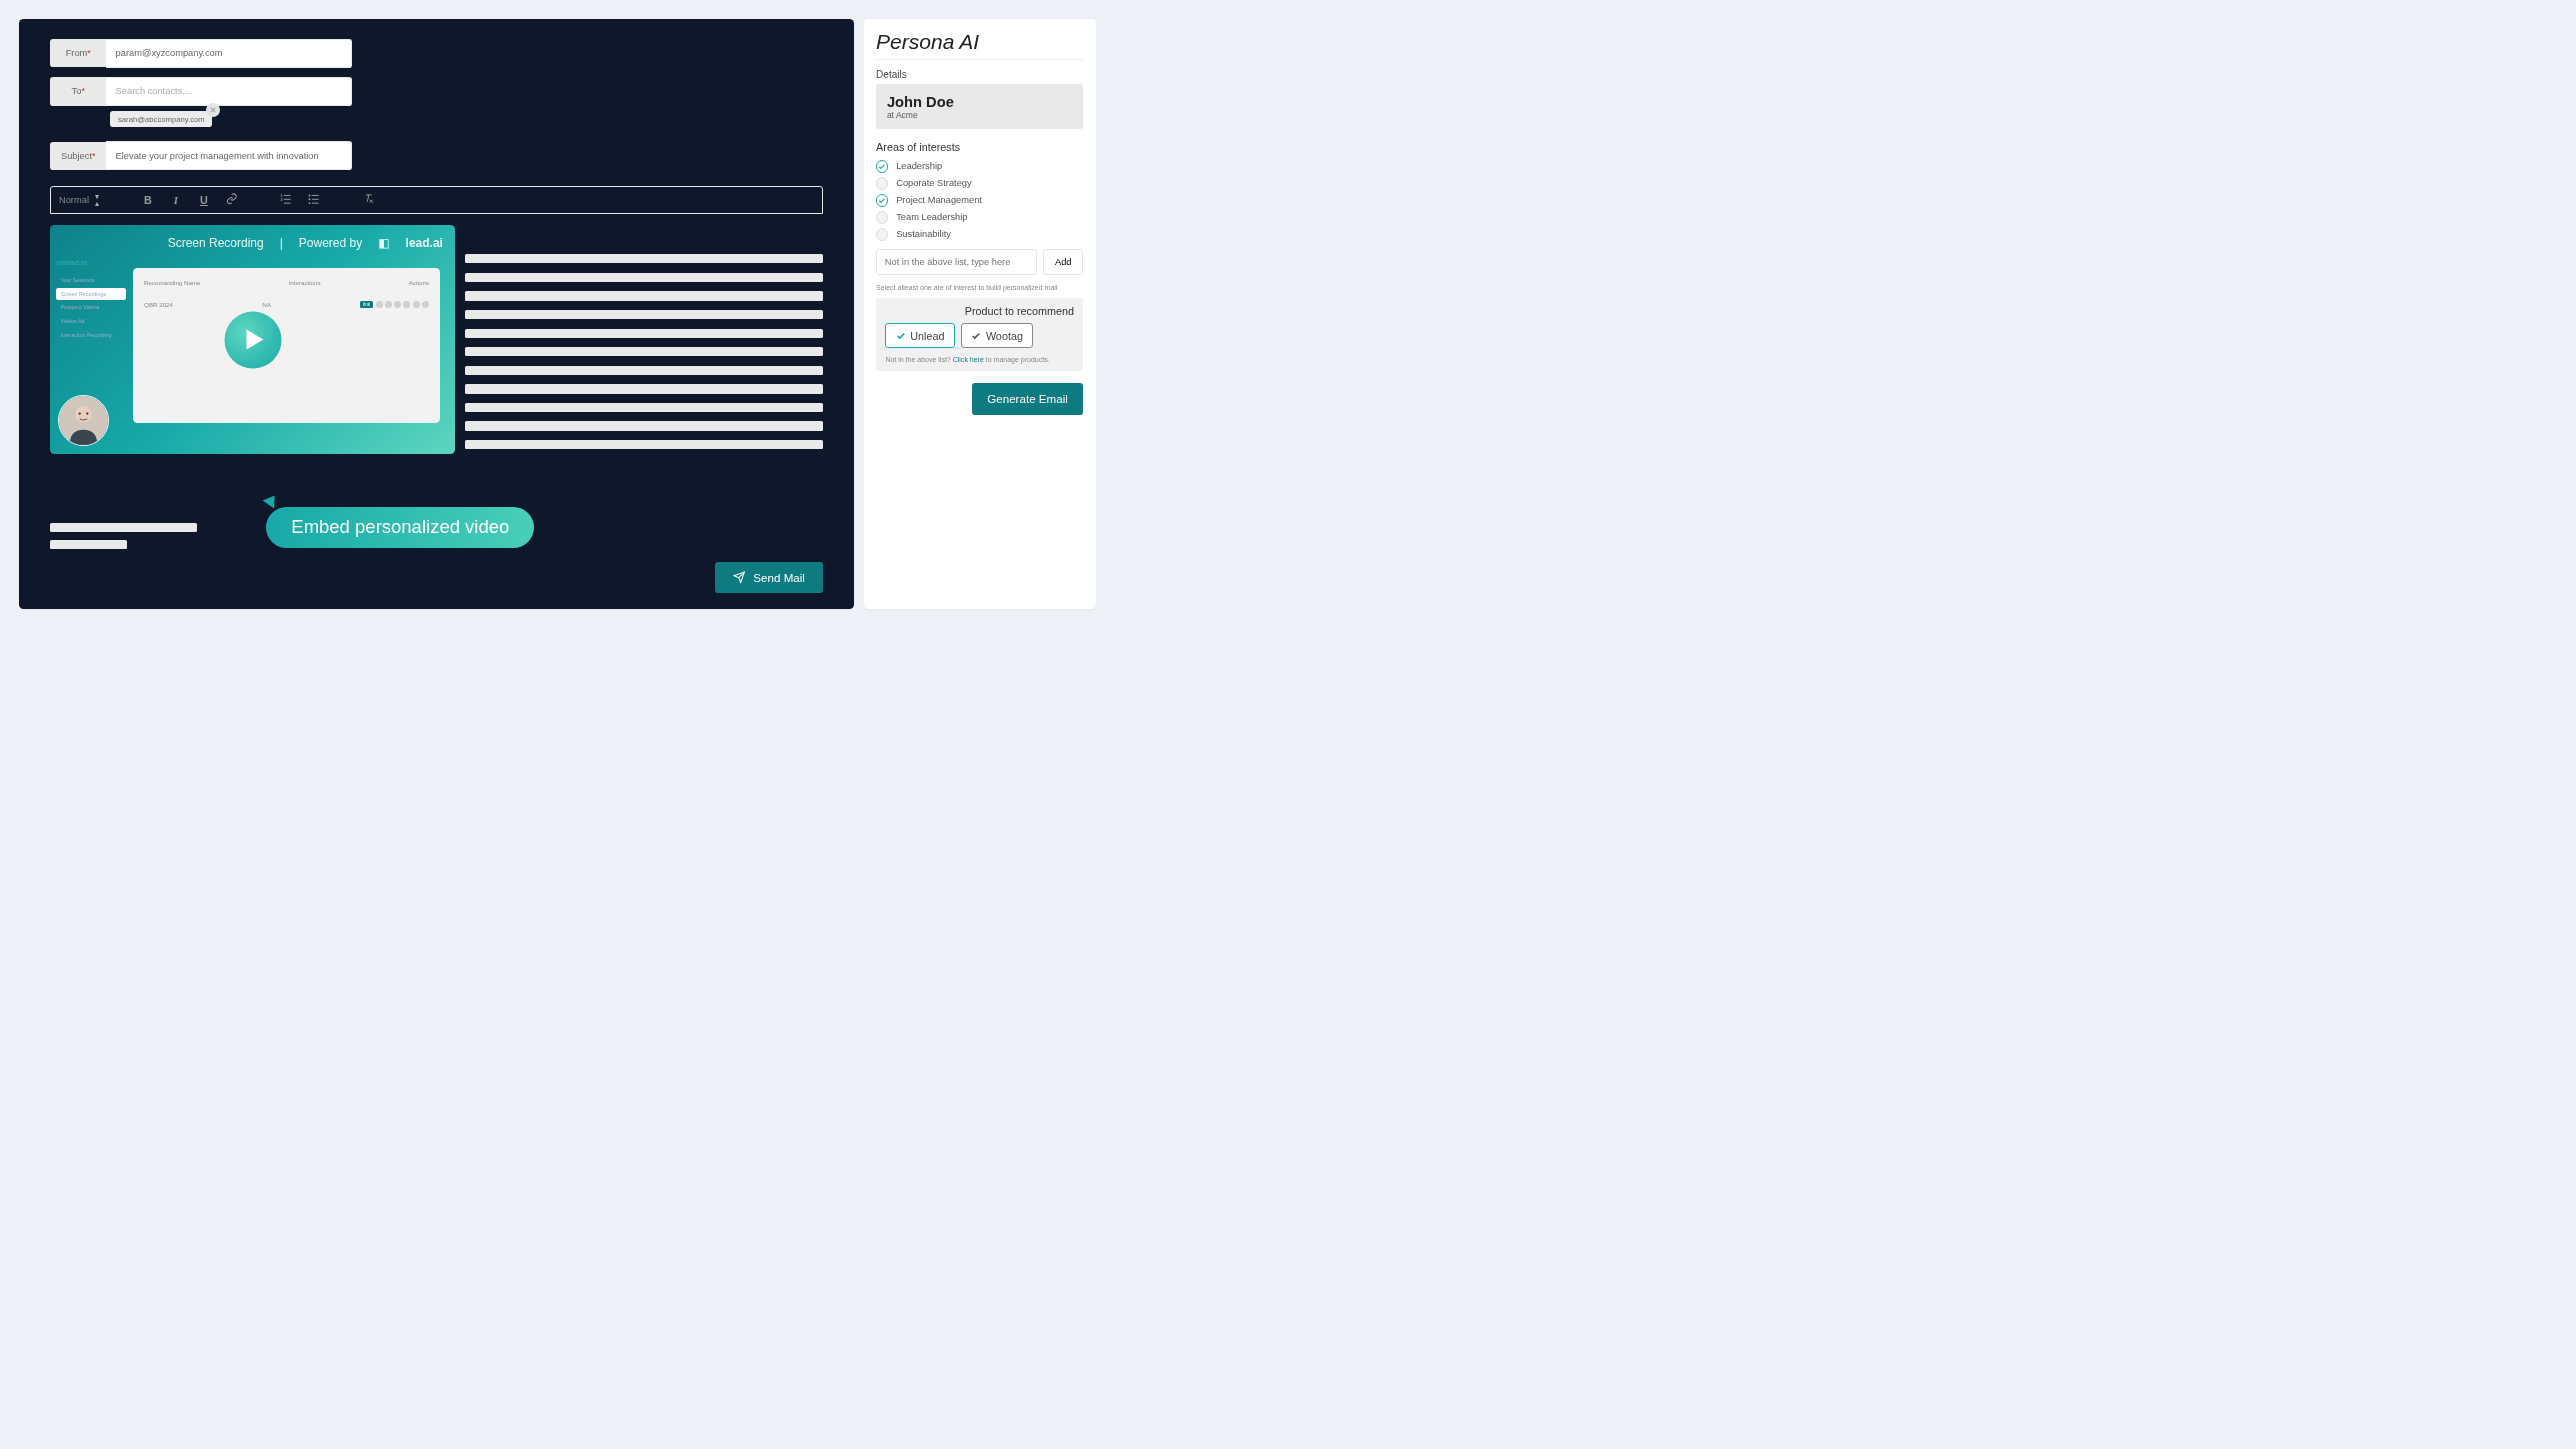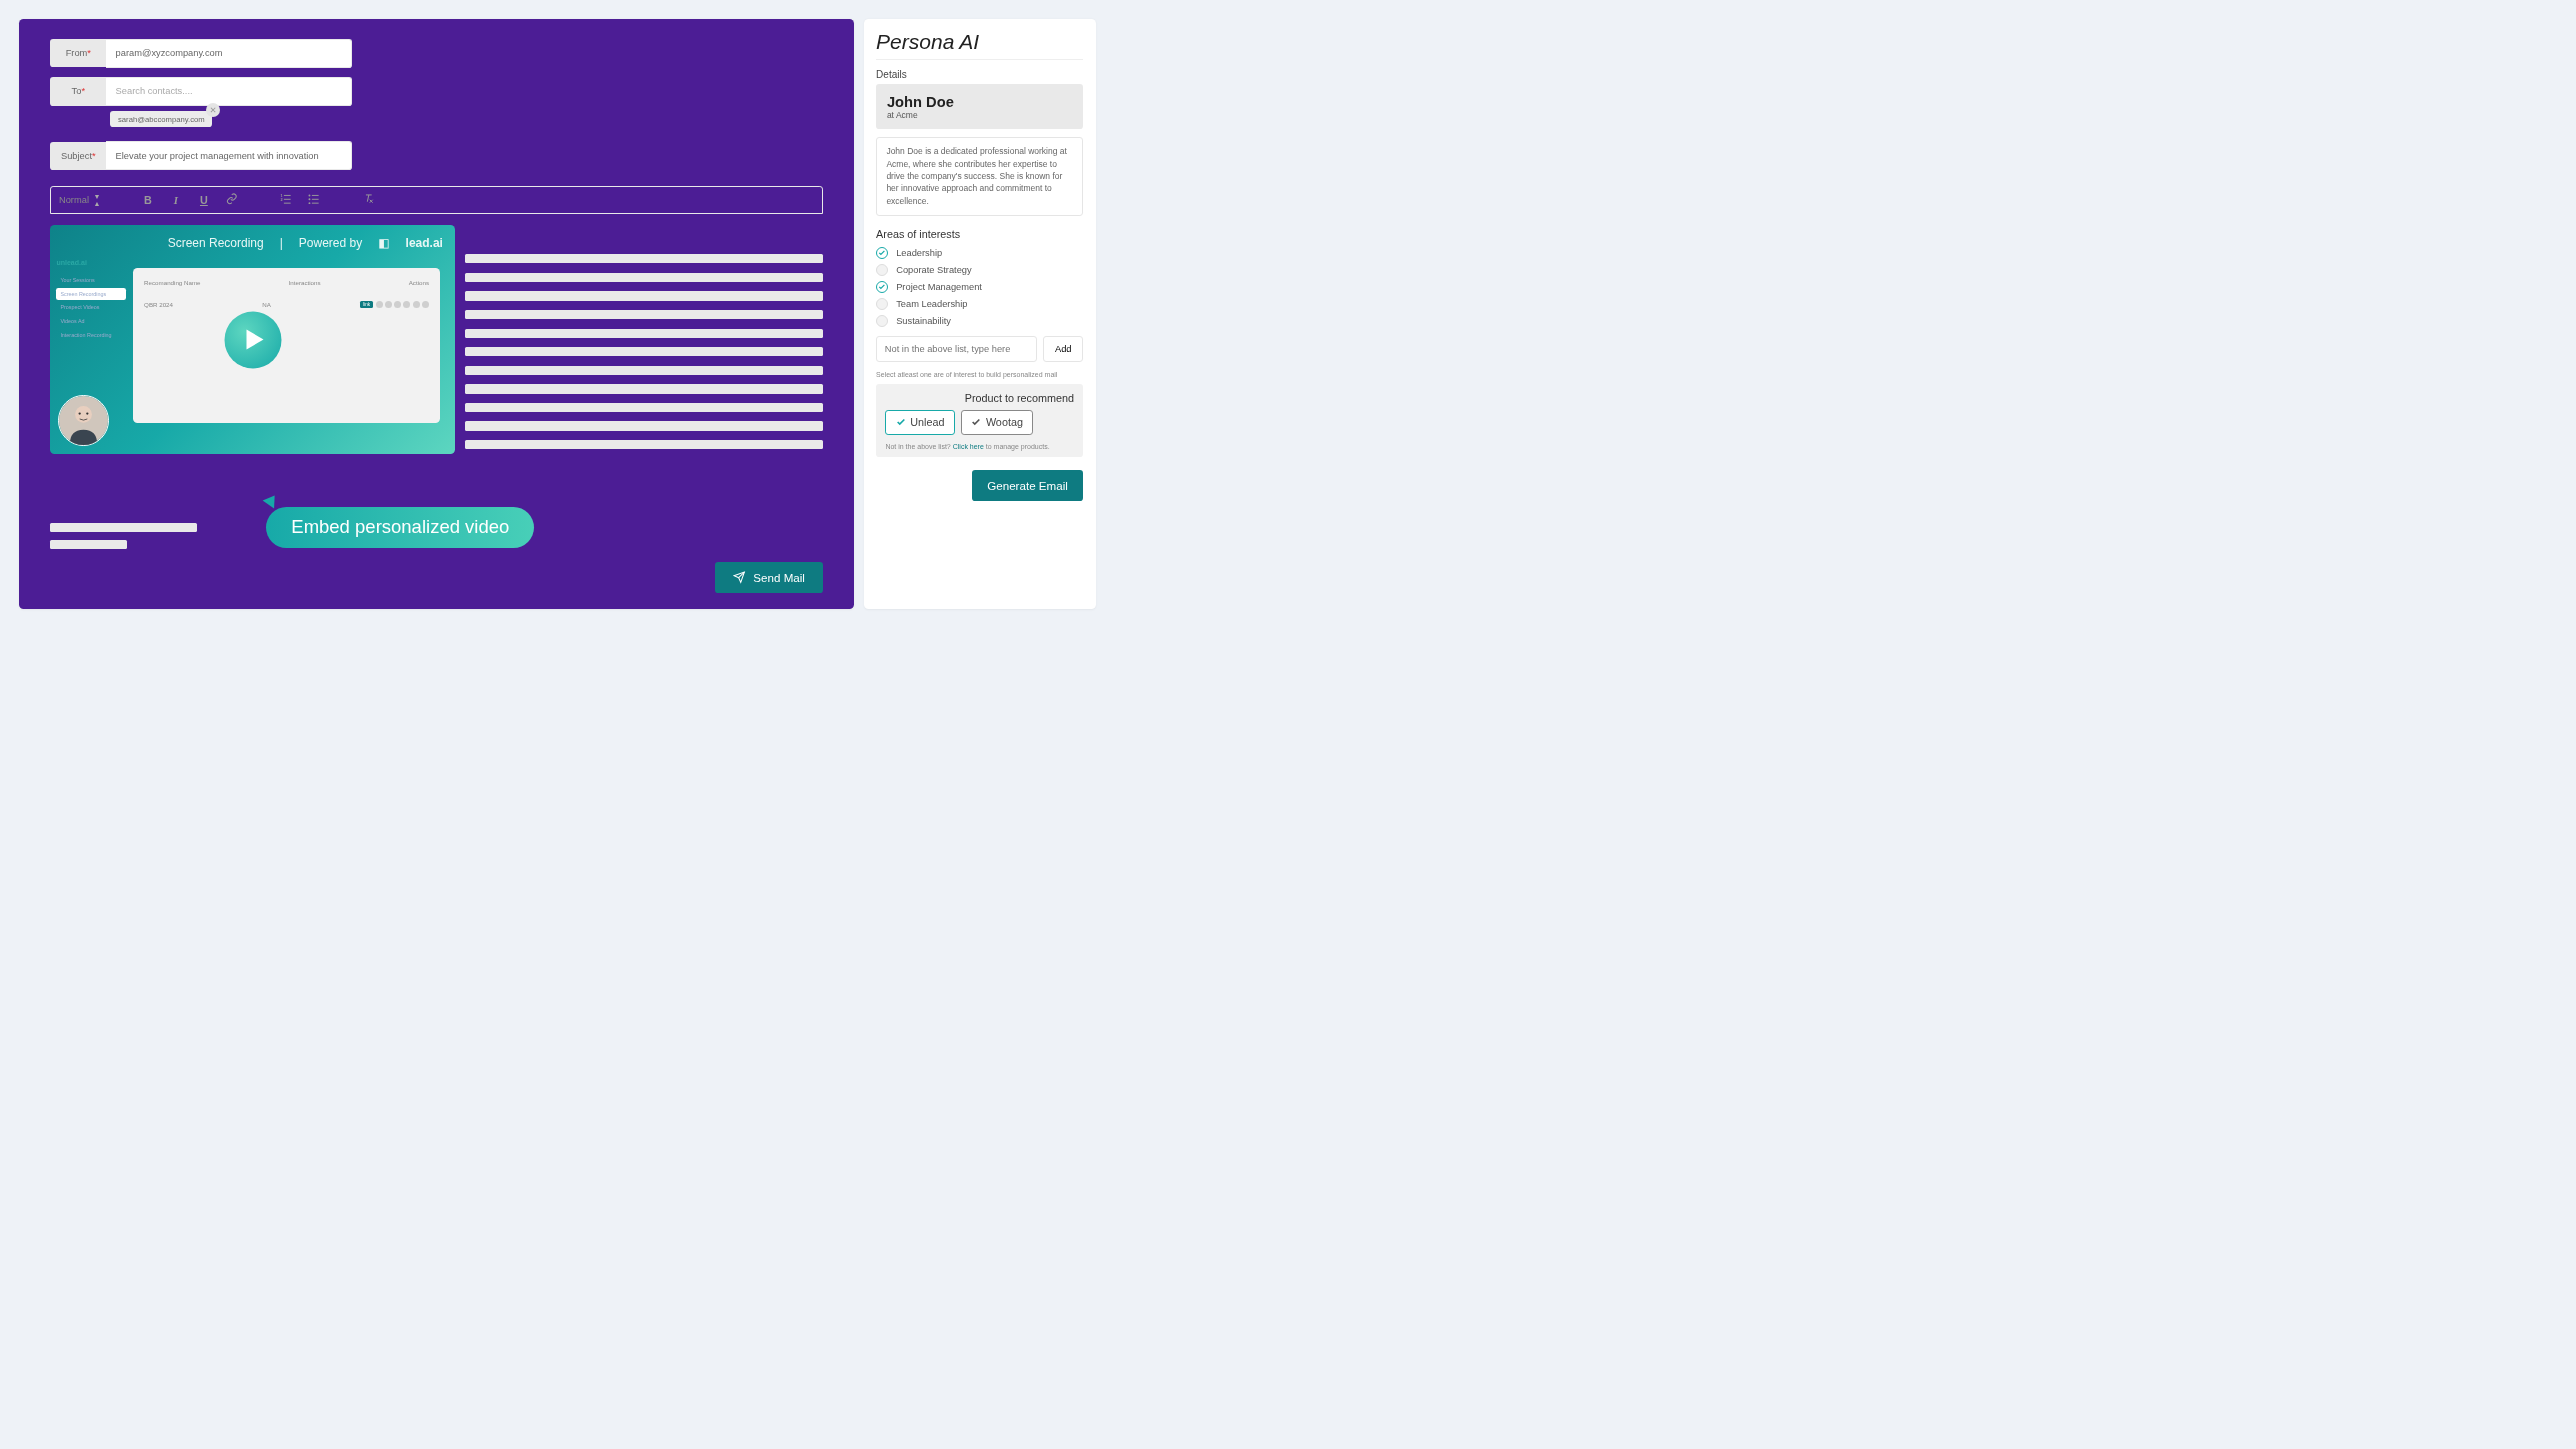--- a/index.html
+++ b/index.html
@@ -6,21 +6,21 @@
 body {
   font-family: -apple-system, BlinkMacSystemFont, 'Segoe UI', Arial, sans-serif;
   background: #eef2f7;
   padding: 19.3px;
   width: 1115px;
   height: 628px;
 }
 .container { display: flex; gap: 9.3px; height: 100%; }
 .main-panel {
   flex: 1;
-  background: #4c1d95;
+  background: #0f172a;
   border-radius: 4.6px;
   padding: 19.3px 31px 15.5px 31px;
   box-shadow: 0 0.8px 2.3px rgba(0,0,0,0.05);
   display: flex;
   flex-direction: column;
 }
 .form-row { display: flex; align-items: center; margin-bottom: 9.3px; }
 .form-label {
   width: 56px;
   background: #e9e9e9;
@@ -479,21 +479,20 @@
 
   <div class="side-panel">
     <div class="side-title">Persona AI</div>
     <div class="side-sub">Details</div>
     <div class="persona-card">
       <div class="persona-name">John Doe</div>
       <div class="persona-org">
         <span>at</span> <span>Acme</span>
       </div>
     </div>
-    <div class="persona-desc">John Doe is a dedicated professional working at Acme, where she contributes her expertise to drive the company's success. She is known for her innovative approach and commitment to excellence.</div>
     <div class="interests-title">Areas of interests</div>
     <div id="interest-list">
         <div class="interest-row">
           <span class="chk">
             <svg viewBox="0 0 24 24" fill="none" stroke="#17a9a8" stroke-width="4">
               <path d="M4 12l5 5L20 6"></path>
             </svg>
           </span>
           <span class="interest-label">Leadership</span>
         </div>

